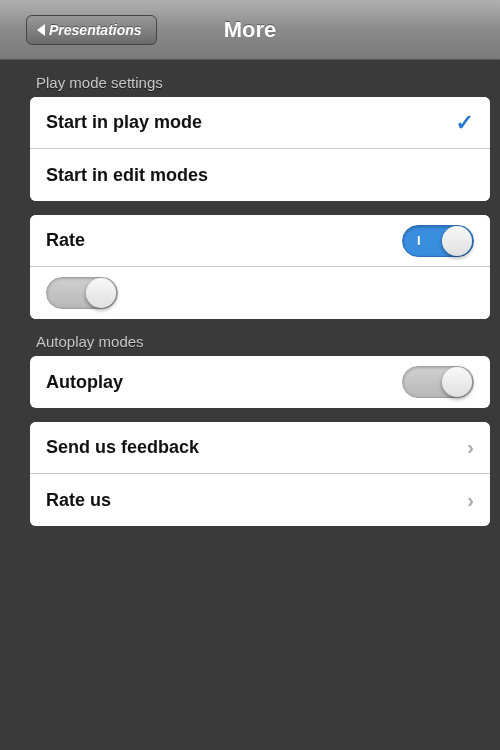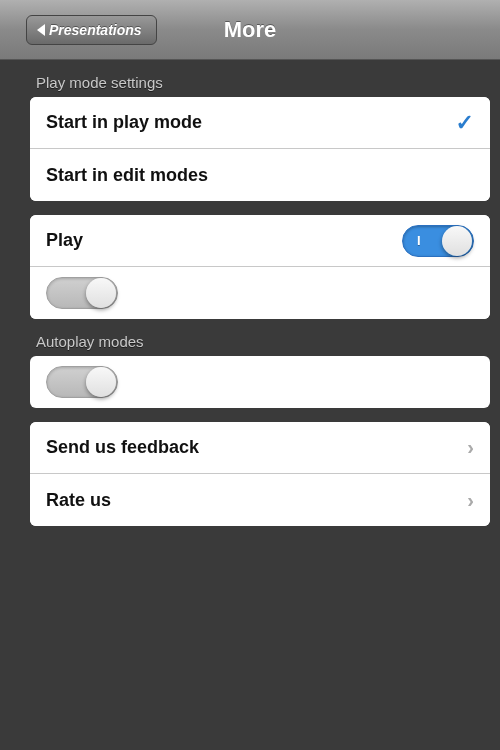--- a/index.html
+++ b/index.html
@@ -196,38 +196,39 @@
       </div>
       <div class="row">
         <span class="row-label">Start in edit modes</span>
       </div>
     </div>
   </div>
 
   <div class="section">
     <div class="group">
       <div class="row">
-        <span class="row-label">Play</span>
+        <span class="row-label">Rate</span>
         <div class="toggle on">
           <span class="toggle-text">I</span>
           <div class="toggle-knob"></div>
         </div>
       </div>
       <div class="row">
         <div class="toggle off">
           <div class="toggle-knob"></div>
         </div>
       </div>
     </div>
   </div>
 
   <div class="section">
     <div class="section-label">Autoplay modes</div>
     <div class="group">
       <div class="row">
+        <span class="row-label">Autoplay</span>
         <div class="toggle off">
           <div class="toggle-knob"></div>
         </div>
       </div>
     </div>
   </div>
 
   <div class="section">
     <div class="group">
       <div class="row">

